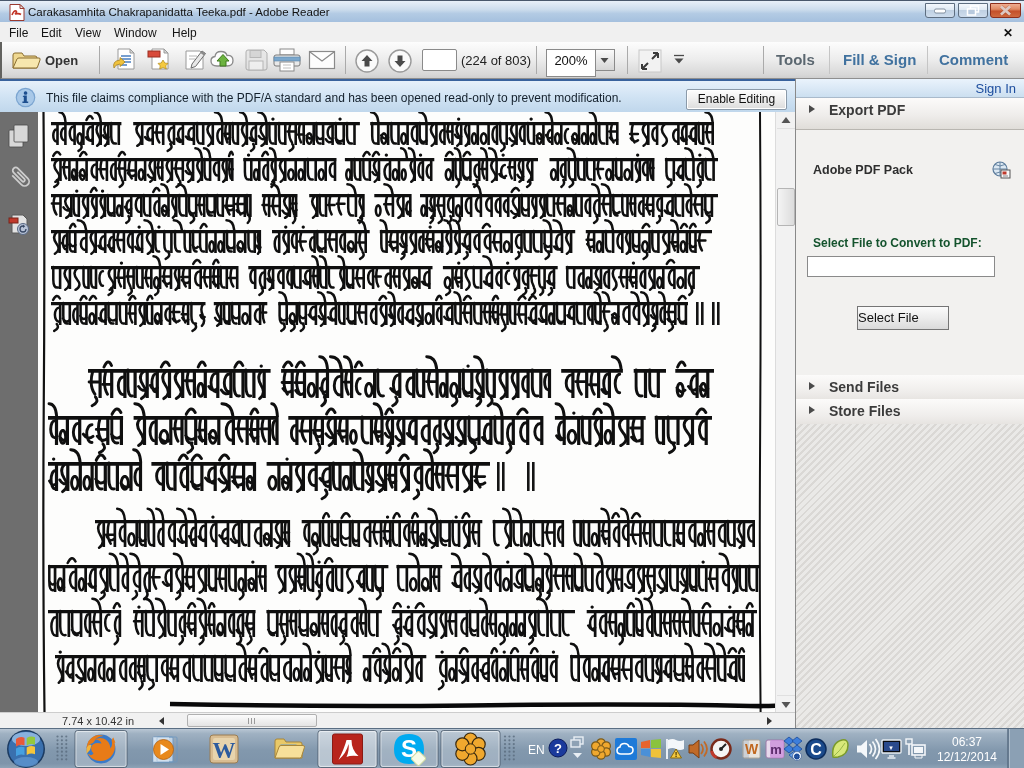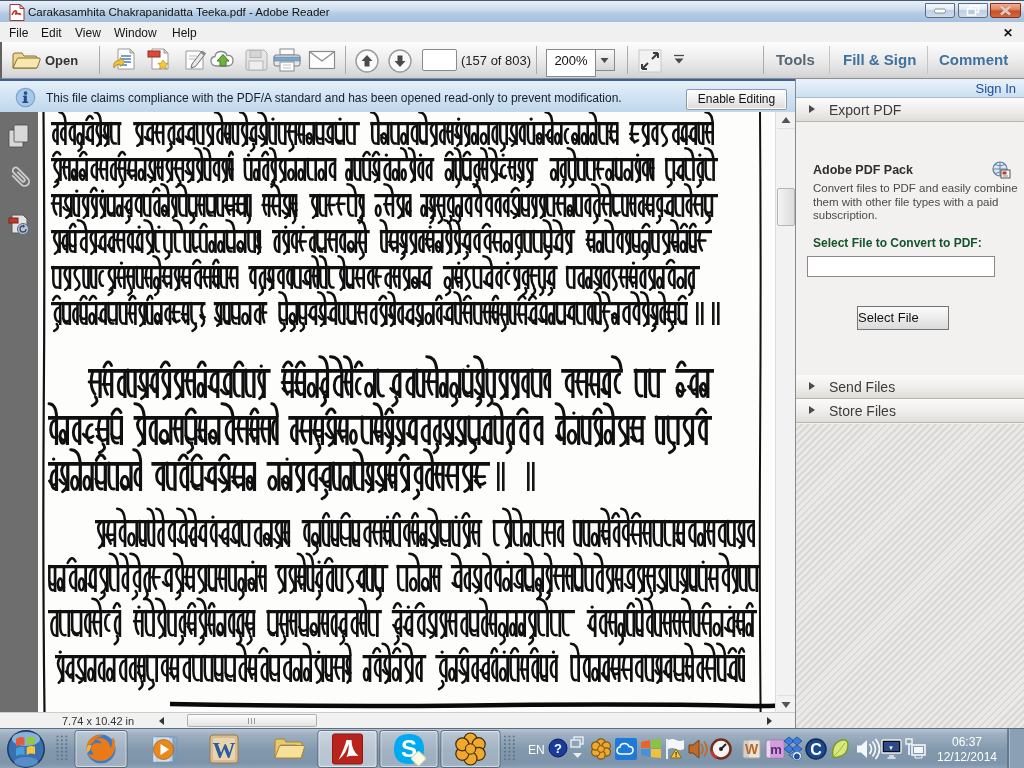--- a/index.html
+++ b/index.html
@@ -55,23 +55,23 @@
 .varrow{position:absolute;left:1px;width:18px;height:17px;background:#f2f2f2}
 #vthumb{position:absolute;left:1px;top:76px;width:18px;height:38px;background:linear-gradient(90deg,#f4f4f4,#dcdcdc);border:1px solid #b5b5b5;border-radius:2px}
 
 #statusrow{left:0;top:712px;width:795px;height:31px;background:#f1f1f1;border-top:1px solid #cdcdcd}
 #sizetext{position:absolute;left:62px;top:2px;font-size:11px;color:#333}
 #hthumb{position:absolute;left:187px;top:1px;width:130px;height:13px;background:linear-gradient(180deg,#fcfcfc,#e4e4e4);border:1px solid #b0b0b0;border-radius:2px}
 #hgrip{position:absolute;left:60px;top:3px;width:9px;height:6px;
  background:repeating-linear-gradient(90deg,#9a9a9a 0 1px,transparent 1px 3px)}
 
 #rpanel{left:795px;top:79px;width:229px;height:649px;background:#f2f1ef;border-left:1px solid #898989}
-.prow{position:absolute;left:0;width:228px;height:24px;
+.prow{position:absolute;left:0;width:228px;height:32px;
  background:linear-gradient(180deg,#fcfbfa 0%,#efedeb 55%,#e0ddd9 100%);
- border-bottom:1px solid #b9b6b1;font-size:14px;font-weight:400;color:#3b3b3b}
+ border-bottom:1px solid #b9b6b1;font-size:14px;font-weight:700;color:#3b3b3b}
 .prow .lbl{position:absolute;left:33px;top:4px}
 .tri-r{position:absolute;left:13px;top:7px;width:0;height:0;border-left:6px solid #4a4a4a;border-top:4.5px solid transparent;border-bottom:4.5px solid transparent}
 .tri-d{position:absolute;left:11px;top:9px;width:0;height:0;border-top:6px solid #4a4a4a;border-left:4.5px solid transparent;border-right:4.5px solid transparent}
 #signin{position:absolute;left:0;top:0;width:228px;height:19px;
  background:linear-gradient(180deg,#eaf3fc 0%,#d8e7f5 60%,#cbdff0 100%);
  border-bottom:1px solid #a9bacb;font-size:13px;color:#1c4d9e;text-align:right}
 #signin span{margin-right:8px;position:relative;top:2px}
 #rowExport{top:19px}
 #rowCreate{top:46px}
 #rowSend{top:296px}
@@ -183,21 +183,21 @@
         <path d="M13 9 L19 3 m0 0 l-5 0 m5 0 l0 5" stroke="#3a3a3a" stroke-width="2" fill="none"></path>
         <path d="M9 13 L3 19 m0 0 l5 0 m-5 0 l0 -5" stroke="#3a3a3a" stroke-width="2" fill="none"></path>
       </g>
       <path d="M672 13.5 h10" stroke="#4a4a4a" stroke-width="1.3" fill="none"></path>
       <path d="M672.5 16.5 l4.5 5 4.5 -5z" fill="#4a4a4a"></path>
     </svg>
 <span id="opentext" class="tbtext">Open</span>
 <div class="sep" style="left:97px"></div>
 <div class="sep" style="left:343px"></div>
 <div id="pagebox"></div>
-<span id="pagecount" class="tbtext">(157 of 803)</span>
+<span id="pagecount" class="tbtext">(224 of 803)</span>
 <div class="sep" style="left:534px"></div>
 <div id="zoombox">200%</div>
 <div id="zoomdrop"><svg width="17" height="20">
         <path d="M4.5 8 l4 5 4 -5z" fill="#4a4a4a"></path>
       </svg></div>
 <div class="sep" style="left:625px"></div>
 <div class="sep" style="left:761px"></div>
 <span id="tTools" class="rtab">Tools</span>
 <div class="sep" style="left:827px;background:#c5c5c5"></div>
 <span id="tFill" class="rtab">Fill &amp; Sign</span>
@@ -296,21 +296,20 @@
       <span class="lbl">Export PDF</span>
     </div>
 <span id="packtitle">Adobe PDF Pack</span>
 <span id="packicon"><svg width="22" height="20" viewBox="0 0 22 20">
         <circle cx="9" cy="8" r="7" fill="#dce8f2" stroke="#5a7a9a" stroke-width="1.2"></circle>
         <path d="M2.5 8 h13 M9 1 v14 M4 3.5 q5 3 10 0 M4 12.5 q5 -3 10 0" fill="none" stroke="#5a7a9a" stroke-width="0.9"></path>
         <rect x="10" y="9" width="9" height="8" fill="#f8f8f8" stroke="#555"></rect>
         <rect x="11.5" y="10.5" width="4" height="3" fill="#c0392b"></rect>
         <path d="M12 15 h5" stroke="#888"></path>
       </svg></span>
-<div id="packdesc">Convert files to PDF and easily combine<br>them with other file types with a paid<br>subscription.</div>
 <span id="sellabel">Select File to Convert to PDF:</span>
 <div id="selinput"></div>
 <div id="selbtn">Select File</div>
 <div id="rowSend" class="prow">
       <i class="tri-r"></i>
       <span class="lbl">Send Files</span>
     </div>
 <div id="rowStore" class="prow">
       <i class="tri-r"></i>
       <span class="lbl">Store Files</span>

